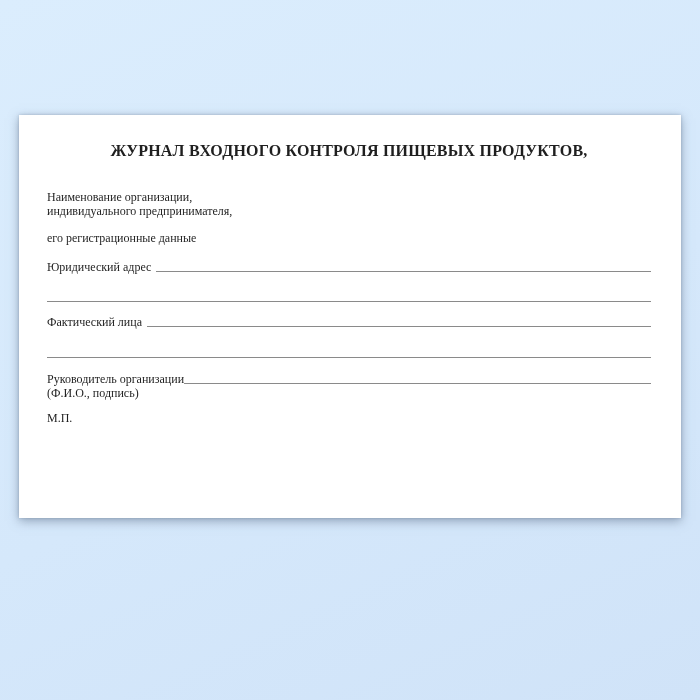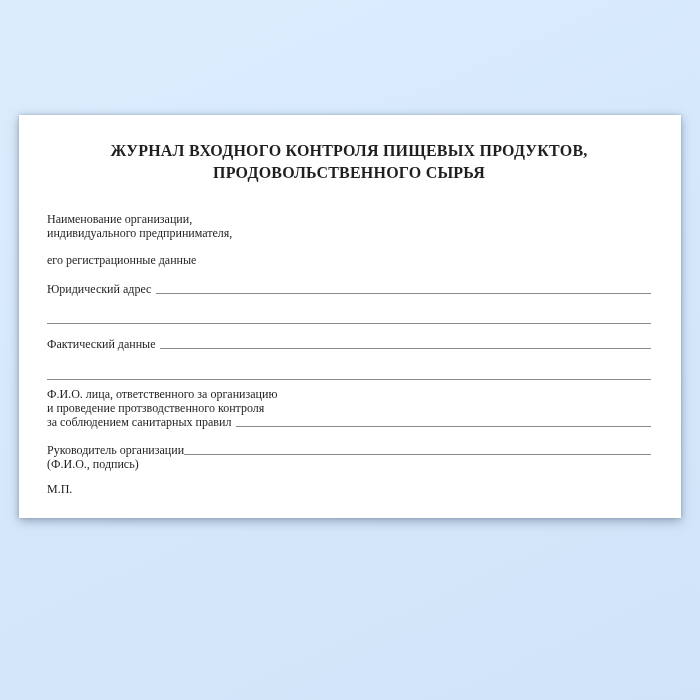--- a/index.html
+++ b/index.html
@@ -54,55 +54,46 @@
   .stamp      { margin-top: 11px; }
 </style>
 </head>
 <body>
 
 <div class="stage">
   <div class="paper">
 
     <div class="title">
       <div>ЖУРНАЛ ВХОДНОГО КОНТРОЛЯ ПИЩЕВЫХ ПРОДУКТОВ,</div>
-      <div>ПРОДОВОЛЬСТВЕННОГО СЫРЬЯ</div>
     </div>
 
     <div class="org-block">
       <div>Наименование организации,</div>
       <div>индивидуального предпринимателя,</div>
     </div>
 
     <div class="row row-reg">
       <span class="lbl">его регистрационные данные</span>
       <span class="fill"></span>
     </div>
 
     <div class="row row-legal">
       <span class="lbl">Юридический адрес</span>
       <span class="fill gap"></span>
     </div>
 
     <div class="line-full-1"></div>
 
     <div class="row row-fact">
-      <span class="lbl">Фактический данные</span>
+      <span class="lbl">Фактический лица</span>
       <span class="fill gap"></span>
     </div>
 
     <div class="line-full-2"></div>
 
-    <div class="fio-block">
-      <div>Ф.И.О. лица, ответственного за организацию</div>
-      <div>и проведение протзводственного контроля</div>
-      <div class="row">
-        <span class="lbl">за соблюдением санитарных правил</span>
-        <span class="fill gap"></span>
-      </div>
-    </div>
 
     <div class="row row-head">
       <span class="lbl">Руководитель организации</span>
       <span class="fill"></span>
     </div>
     <div>(Ф.И.О., подпись)</div>
 
     <div class="stamp">М.П.</div>
 
   </div>

